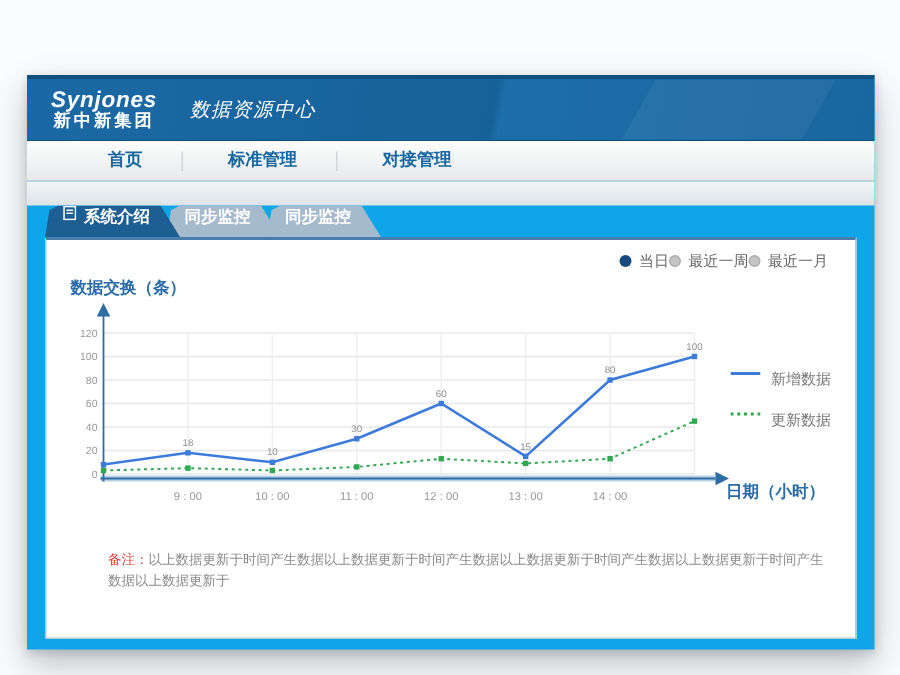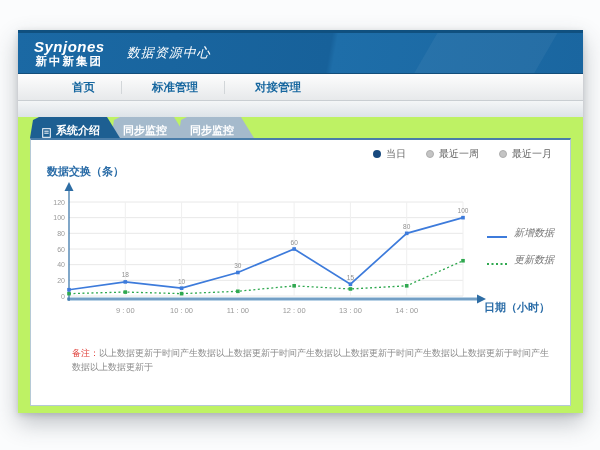--- a/index.html
+++ b/index.html
@@ -1,20 +1,20 @@
 <!DOCTYPE html>
 <html><head>
 <meta charset="utf-8">
 <style>
   * { margin:0; padding:0; box-sizing:border-box; }
   html,body { width:600px; height:450px; font-family:"Liberation Sans", sans-serif; background:#fbfcfd; overflow:hidden; }
 
   .window {
-    position:absolute; left:18px; top:30px; width:565px; height:383px;
-    background:#bef264; box-shadow:0 10px 22px rgba(50,60,70,.30), 0 2px 6px rgba(50,60,70,.18);
+    position:absolute; left:18px; top:50px; width:565px; height:383px;
+    background:#0ea5e9; box-shadow:0 10px 22px rgba(50,60,70,.30), 0 2px 6px rgba(50,60,70,.18);
   }
 
   
   .header {
     position:relative; height:44px; overflow:hidden;
     background:linear-gradient(100deg,#1b69a4 0%,#17619a 55%,#1e6ea9 56%,#1a66a0 100%);
     border-top:3px solid #10507f; border-bottom:1px solid #134e7a;
     display:flex; align-items:center; color:#fff;
   }
   .header::after{ content:""; position:absolute; right:40px; top:-20px; width:120px; height:90px;
@@ -38,45 +38,45 @@
     border-bottom:1px solid #c9ced2; display:flex; align-items:center; padding-left:28px;
   }
   .nav-item { font-size:11.5px; font-weight:bold; color:#17679f; padding:0 26px; cursor:pointer; line-height:13px; }
   .nav-item + .nav-item { border-left:1px solid #d2d6d9;padding-left:30px; }
 
   .strip { height:16px; background:linear-gradient(#f4f6f7,#dde3e8); }
 
   
   .tabrow { display:flex; padding-left:12px; height:21px; position:relative; }
   .tab {
-    display:flex; align-items:flex-end; gap:5px; color:#fff; font-size:11px; font-weight:bold;
+    display:flex; align-items:flex-start; gap:5px; color:#fff; font-size:11px; font-weight:bold;
     padding:0 20px 0 12px; height:21px;
     clip-path:polygon(0 100%, 3px 3px, 9px 0, calc(100% - 13px) 0, 100% 100%);
   }
   .tab.active { background:#1d5f92; z-index:2; position:relative; }
   .tab.inactive { background:#a5bacc; margin-left:-9px; z-index:1; cursor:pointer; }
   .ticon { width:9px; height:10px; display:inline-block; }
 
   
   .card {
     position:relative; margin:0 12px; height:268px; background:#fff;
     border:1px solid #b5c9d6; border-top:2px solid #4a7da9;
   }
-  .filters { position:absolute; top:7px; right:18px; display:flex; gap:20px; }
+  .filters { position:absolute; top:7px; right:18px; display:flex; gap:0; }
   .radio { display:flex; align-items:center; gap:5px; font-size:10px; color:#666; cursor:pointer; }
   .dot { width:8px; height:8px; border-radius:50%; }
   .dot.sel { background:#17497e; }
   .dot.unsel { background:#c4c4c4; border:1px solid #adadad; }
 
   .ylabel { position:absolute; left:16px; top:24px; font-size:11px; font-weight:bold; color:#2a6ca7; }
   .chart-svg { position:absolute; left:8px; top:38px; }
   .xlabel { position:absolute; right:20px; top:160px; font-size:11px; font-weight:bold; color:#2a6ca7; }
 
   .legend { position:absolute; right:16px; top:86px; display:flex; flex-direction:column; gap:13px; }
-  .legend-item { display:flex; align-items:flex-end; gap:7px; font-size:10px; color:#777;font-style:italic; }
+  .legend-item { display:flex; align-items:flex-start; gap:7px; font-size:10px; color:#777; }
 
   .note { position:absolute; left:28px; top:207px; width:482px; font-size:9px; color:#8b8b8b; line-height:1.5;margin-left:13px; }
   .note-label { color:#e0403a; }
 </style>
 </head>
 <body>
 
 <div class="window">
 
   <div class="header">

